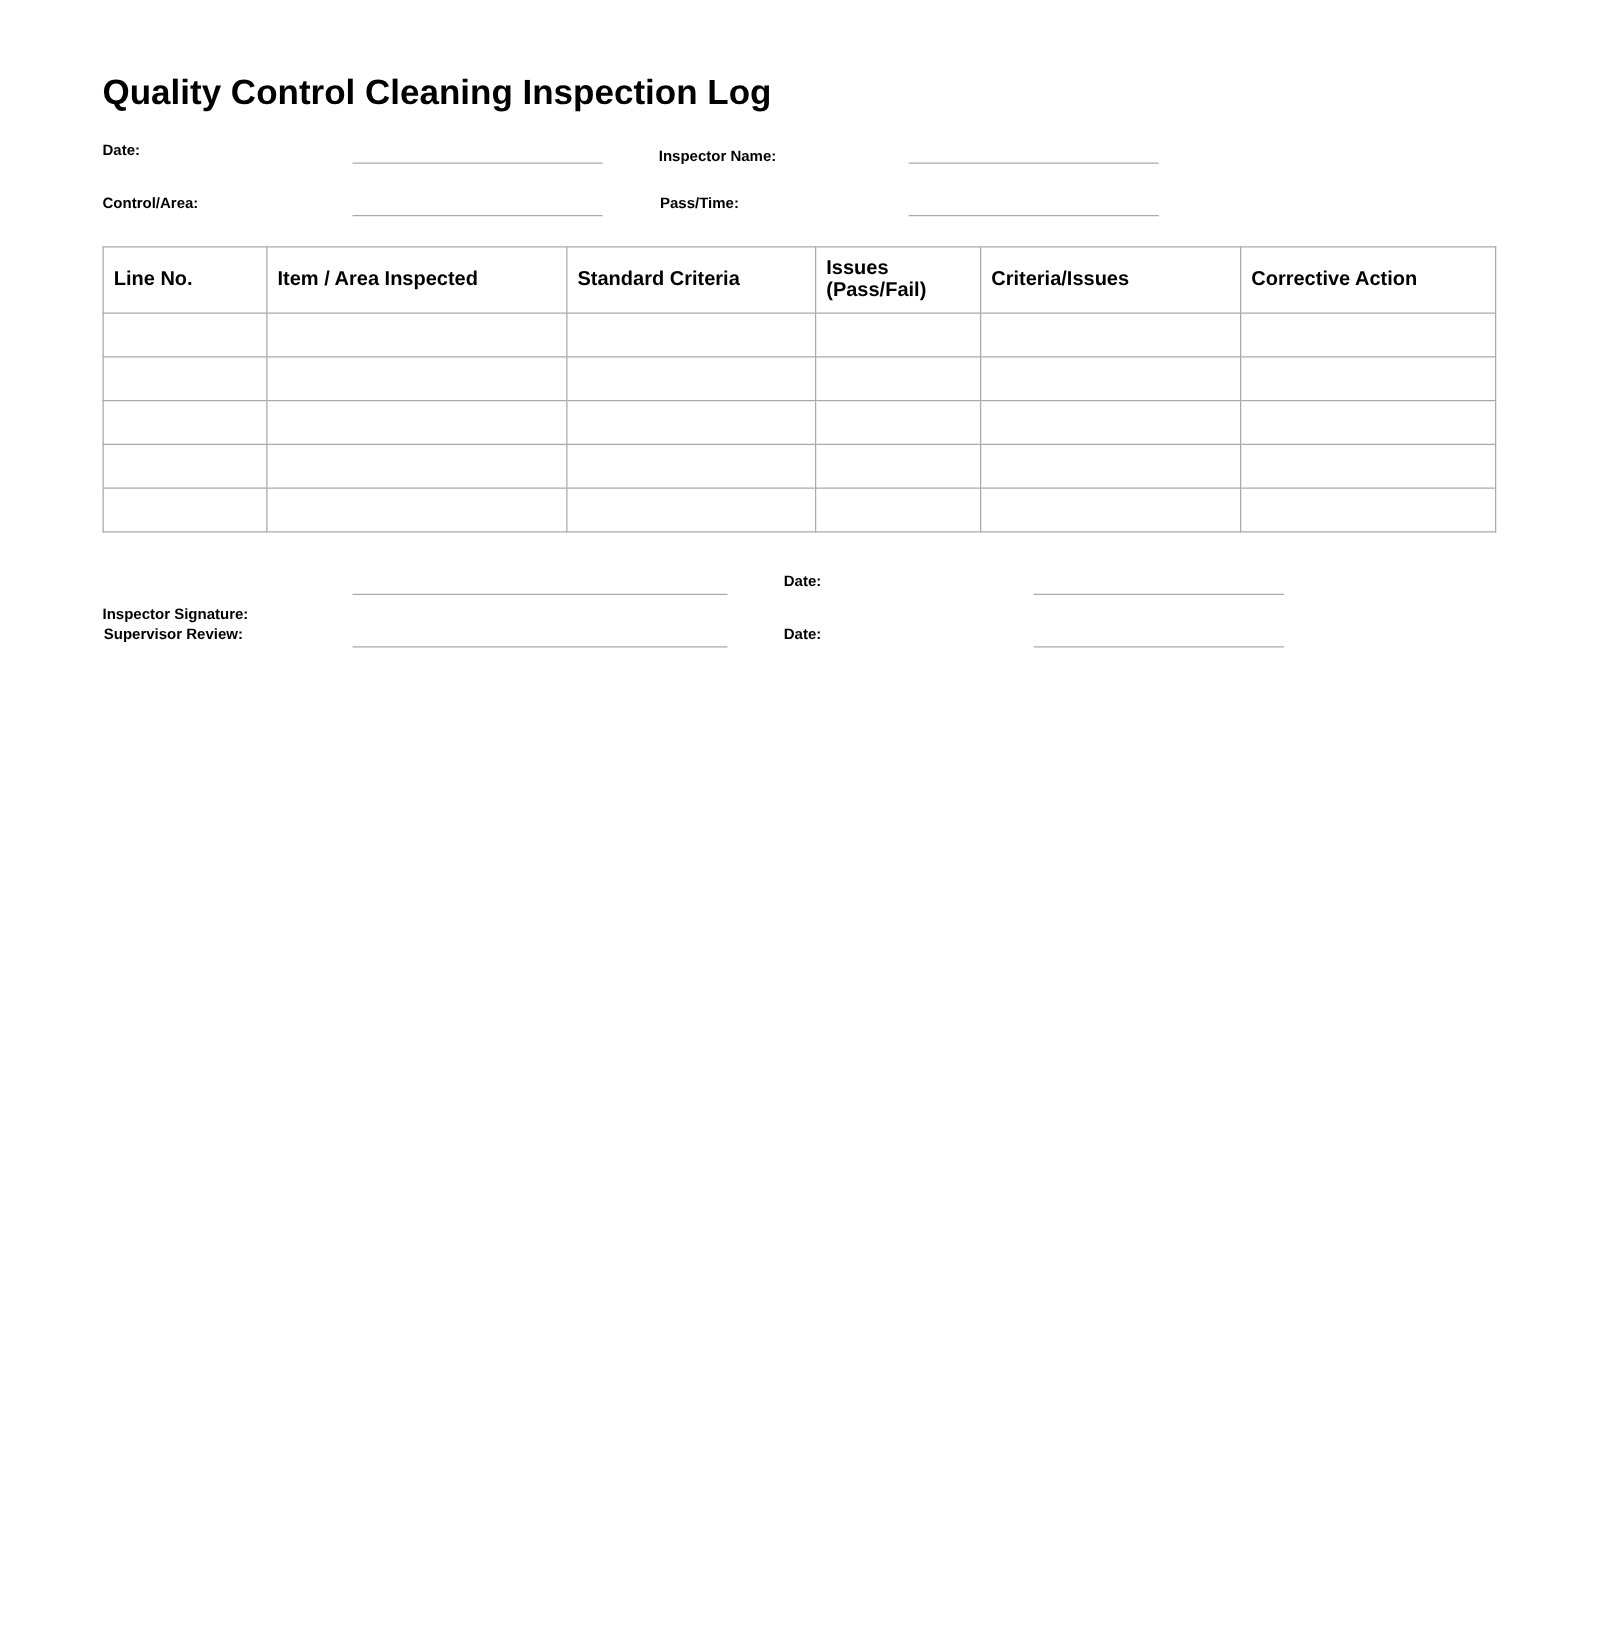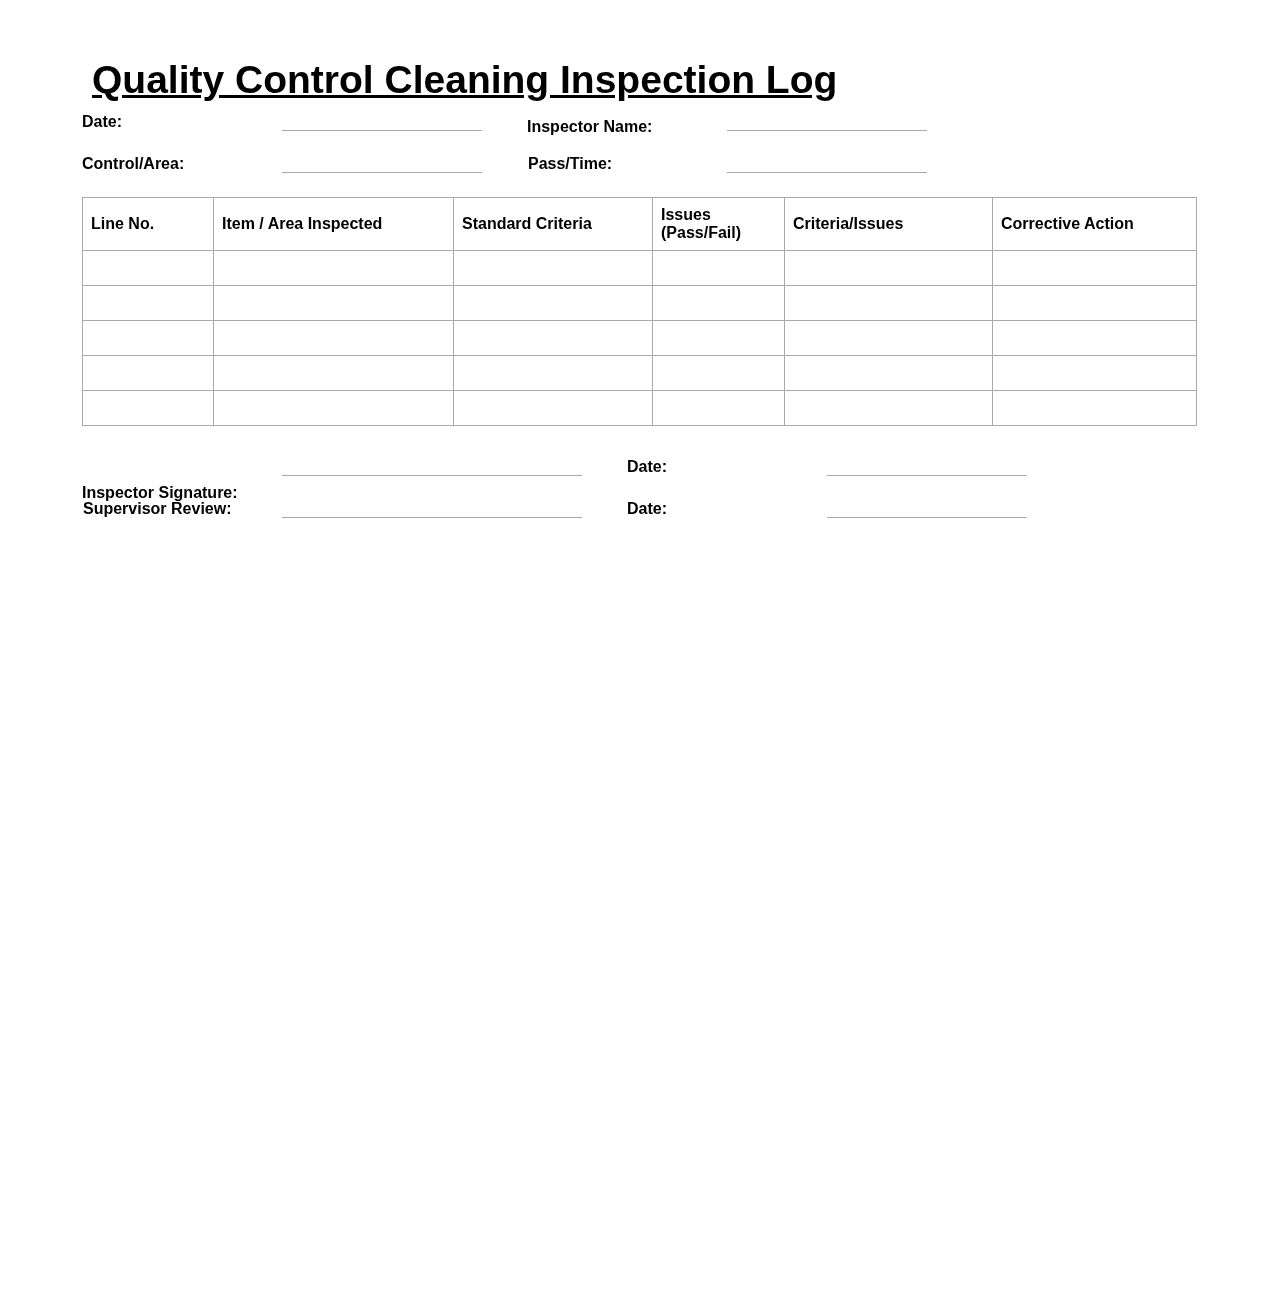--- a/index.html
+++ b/index.html
@@ -1,19 +1,19 @@
 <!DOCTYPE html>
 <html><head>
 <meta charset="utf-8">
 <style>
   html, body { margin: 0; padding: 0; background: #ffffff; }
   body { width: 1278px; height: 1300px; position: relative; font-family: "Liberation Sans", sans-serif; color: #000; }
   .page { position: absolute; left: 82px; top: 0; width: 1114px; }
-  .title { position: absolute; top: 58px; left: 10px; font-size: 39px; font-weight: bold; margin: 0; white-space: nowrap; text-decoration: underline; }
-  .field-label { position: absolute; font-size: 16px; font-weight: bold; white-space: nowrap; }
+  .title { position: absolute; top: 58px; left: 0; font-size: 28px; font-weight: bold; margin: 0; white-space: nowrap; }
+  .field-label { position: absolute; font-size: 12px; font-weight: bold; white-space: nowrap; }
   .field-line { position: absolute; height: 0; border-bottom: 1px solid #aaaaaa; }
   table.log { position: absolute; top: 197px; left: 0; width: 1114px; border-collapse: collapse; table-layout: fixed; }
   table.log th, table.log td { border: 1px solid #aaaaaa; padding: 0 8px; text-align: left; vertical-align: middle; }
   table.log th { font-size: 16px; font-weight: bold; height: 52px; line-height: 18px; }
   table.log td { height: 34px; }
 </style>
 </head>
 <body>
 
 <div class="page">

